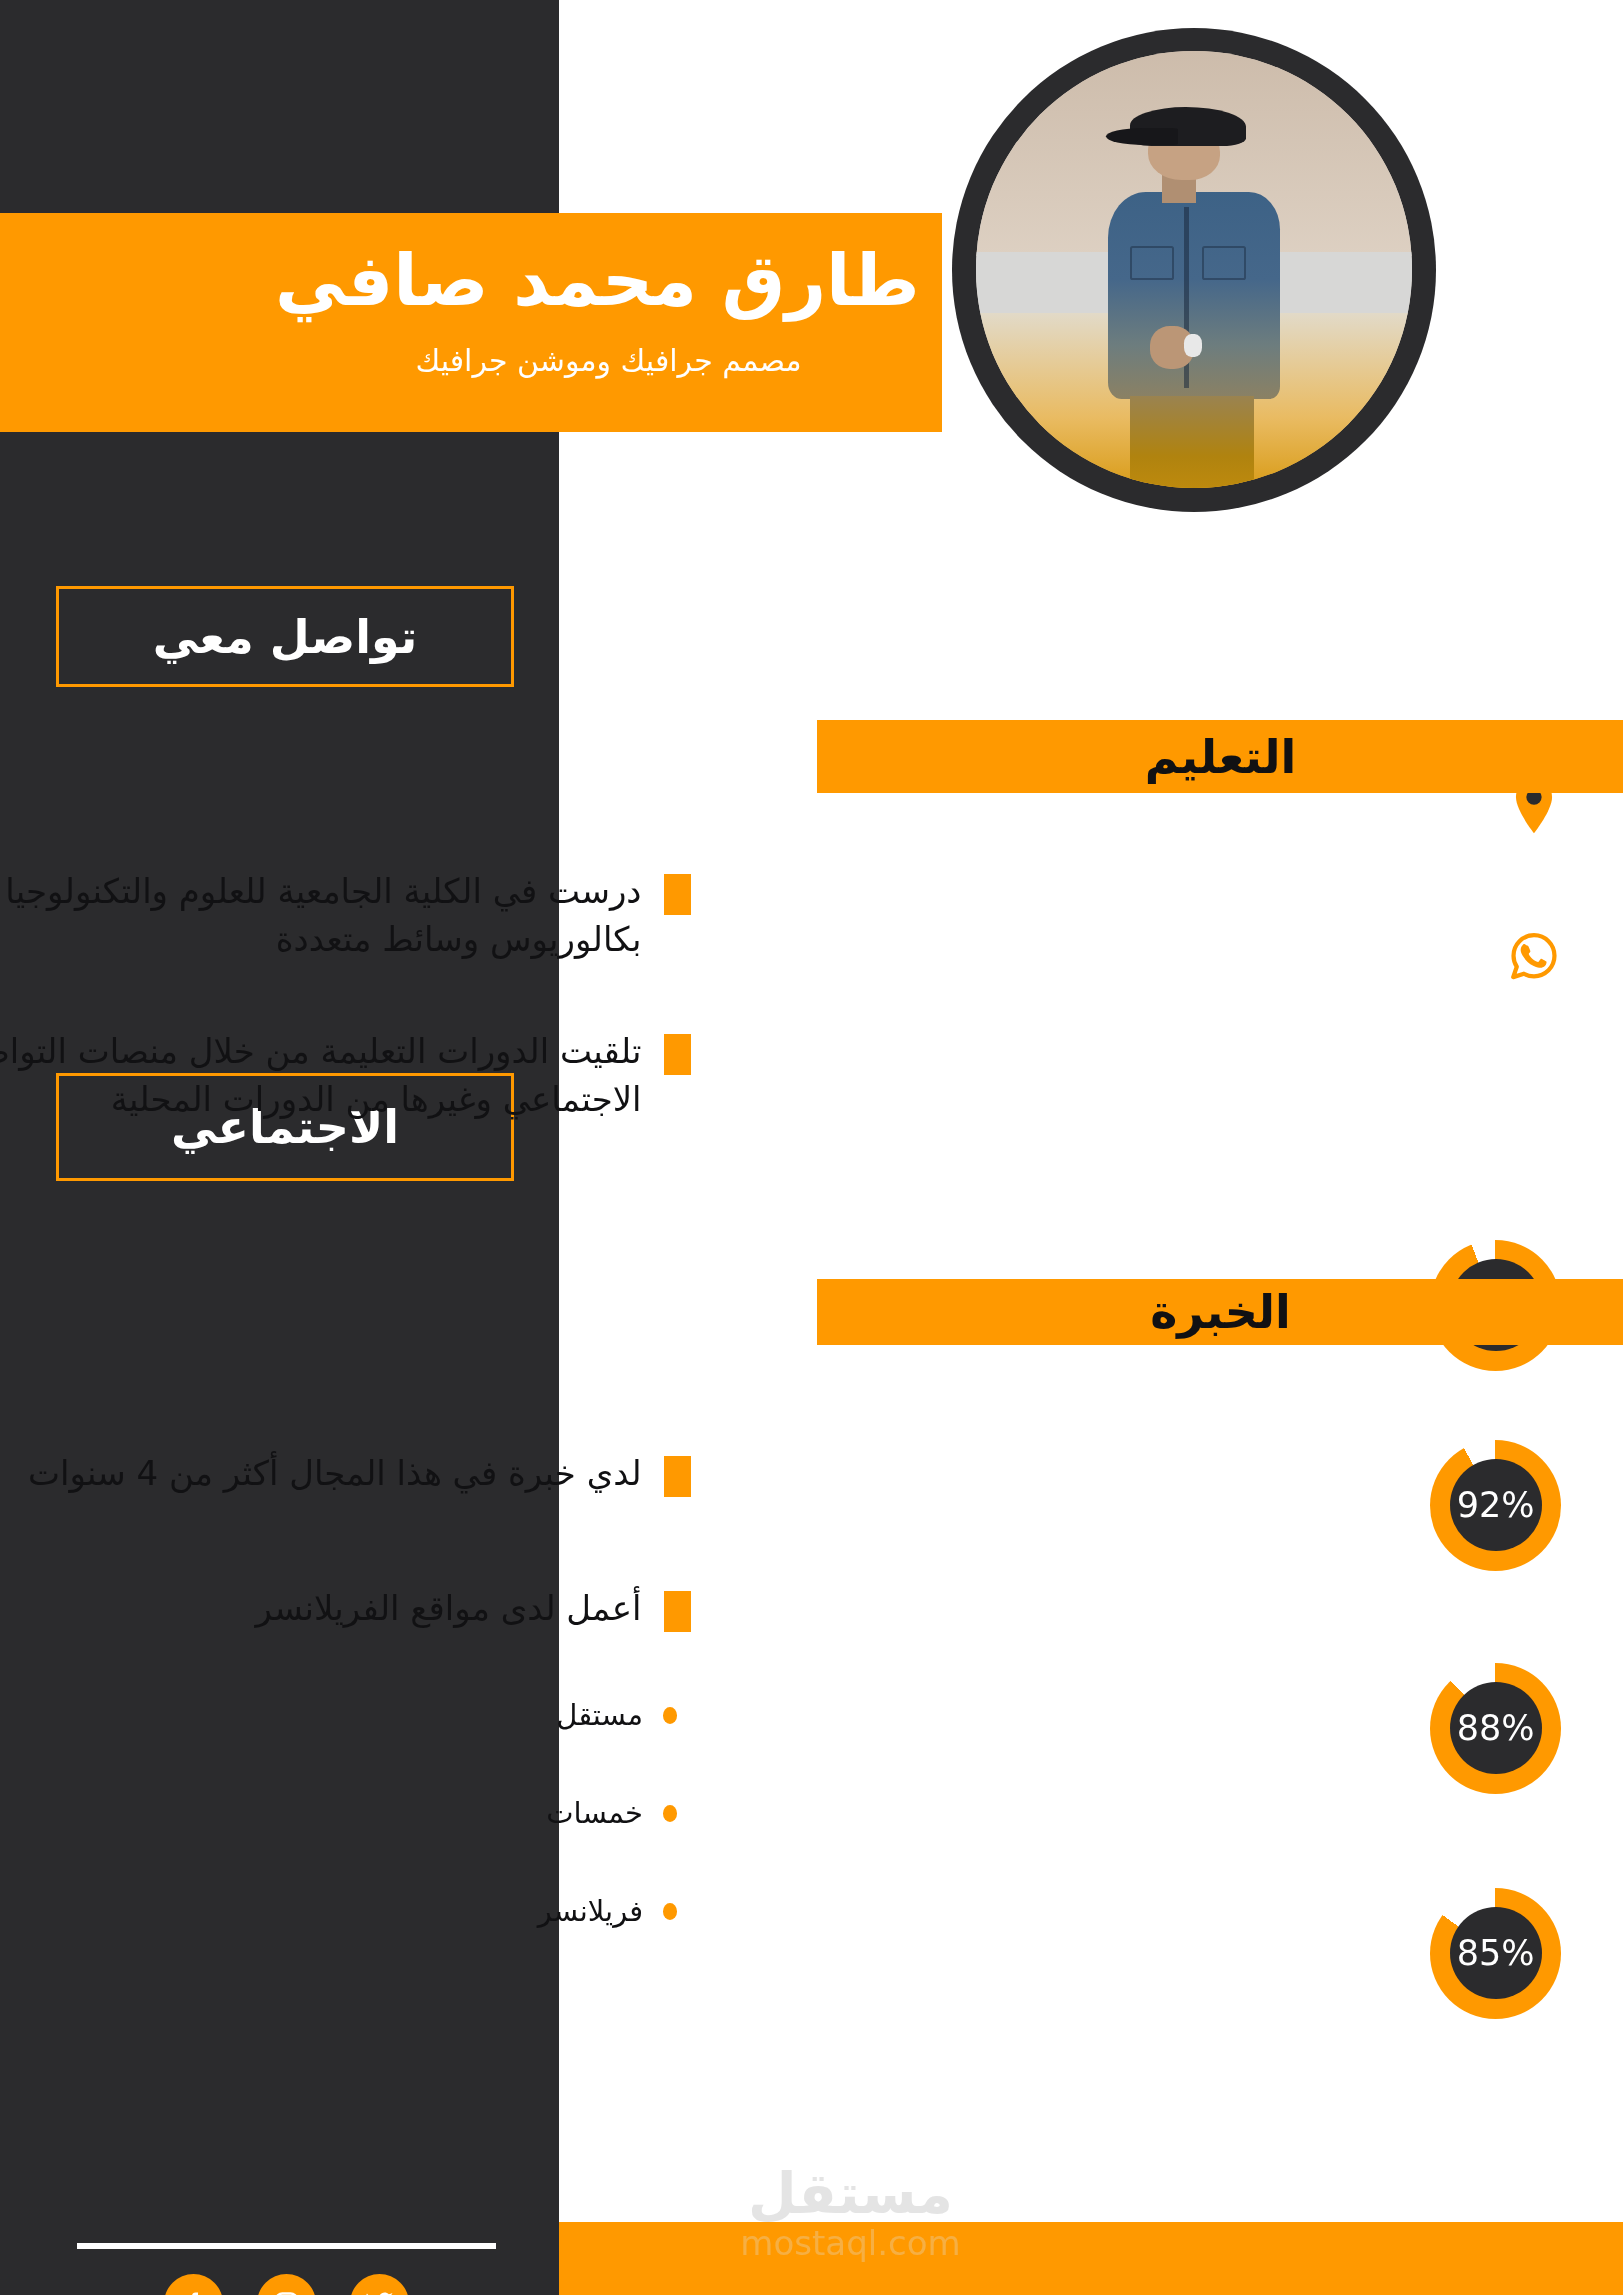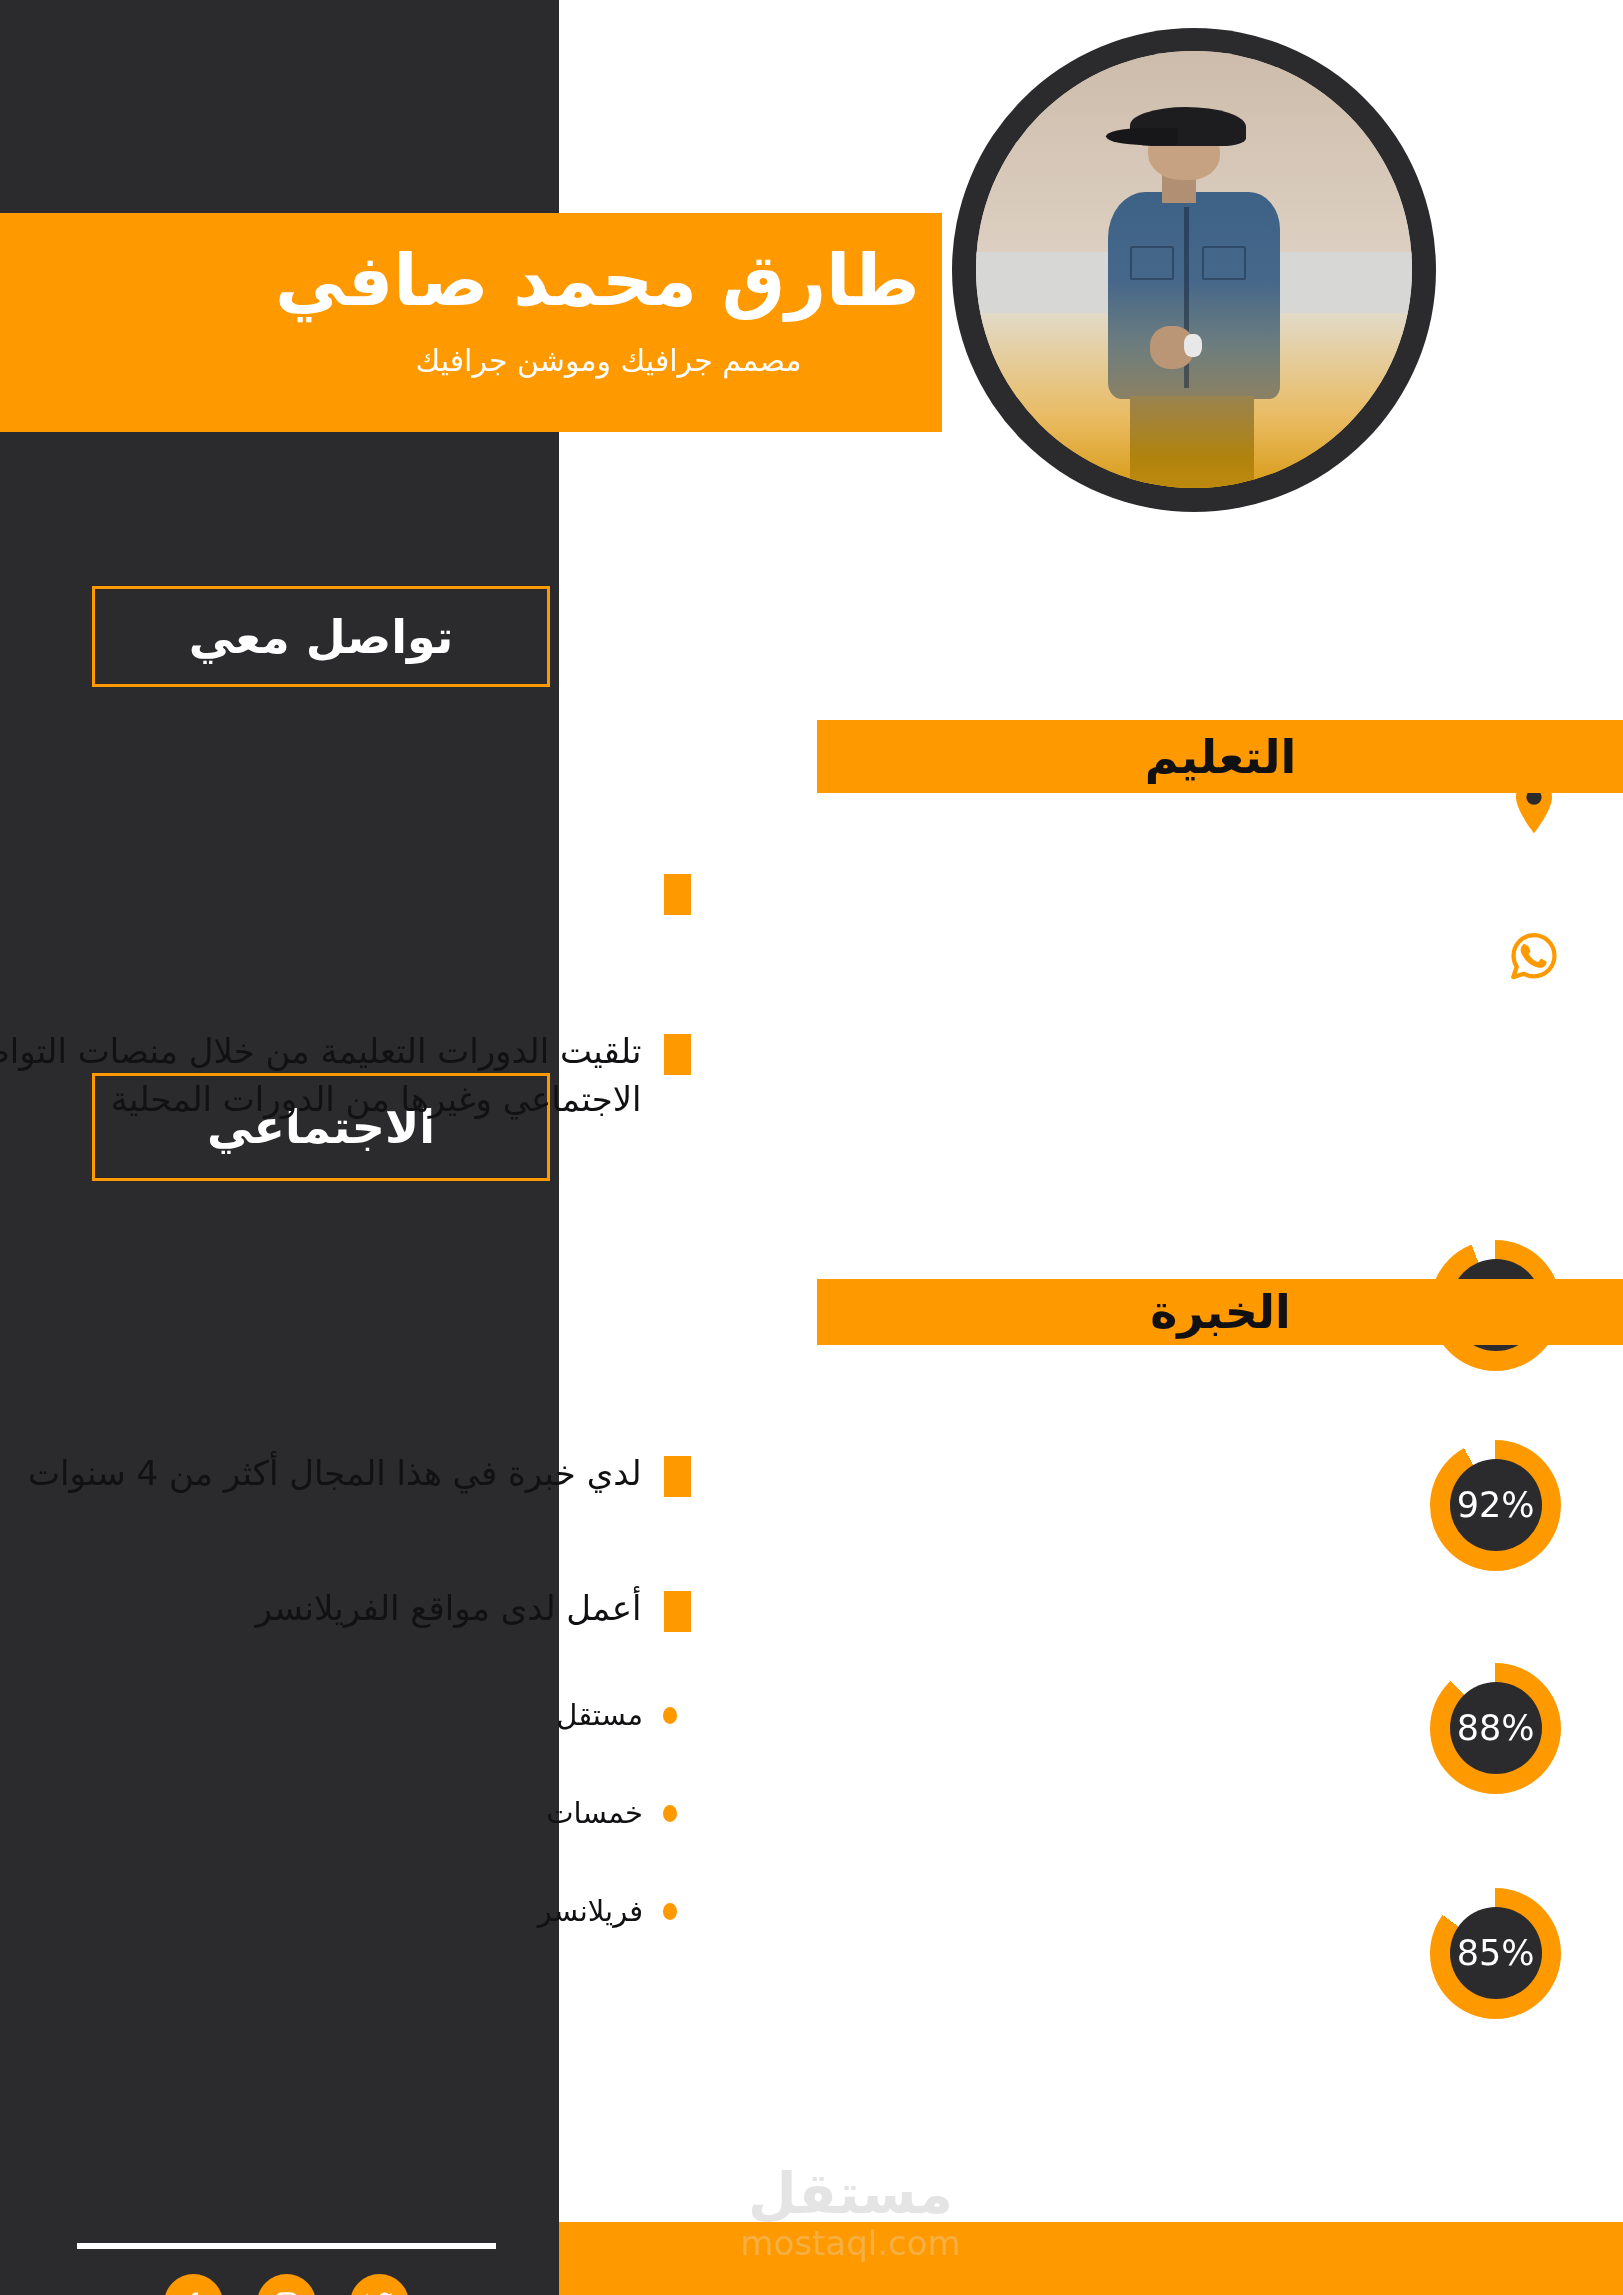--- a/index.html
+++ b/index.html
@@ -155,21 +155,20 @@
     position: absolute;
     box-sizing: border-box;
     border: 3.9px solid #ff9900;
     background: #2b2b2d;
     color: #ffffff;
     display: flex;
     align-items: center;
     justify-content: center;
     font-size: 46px;
     font-weight: 700;
-    margin-left: 36px;
   }
   #contact-title { left: 56px; top: 586px; width: 458px; height: 101px; }
   #skills-title  { left: 56px; top: 1073px; width: 458px; height: 108px; }
 
   
   .contact-row {
     position: absolute;
     display: flex;
     flex-direction: row;
     align-items: flex-start;
@@ -501,20 +500,22 @@
       </svg>
     </div>
   </div>
 
   <div class="sec-header" id="edu-header">
     <span>التعليم</span>
   </div>
 
   <div class="bullet-item" id="edu-b1">
     <div class="bullet-sq"></div>
+    <div class="bullet-text">درست في الكلية الجامعية للعلوم والتكنولوجيا
+بكالوريوس وسائط متعددة</div>
   </div>
 
   <div class="bullet-item" id="edu-b2">
     <div class="bullet-sq"></div>
     <div class="bullet-text">تلقيت الدورات التعليمة من خلال منصات التواصل
 الاجتماعي وغيرها من الدورات المحلية</div>
   </div>
 
   <div class="sec-header" id="exp-header">
     <span>الخبرة</span>

